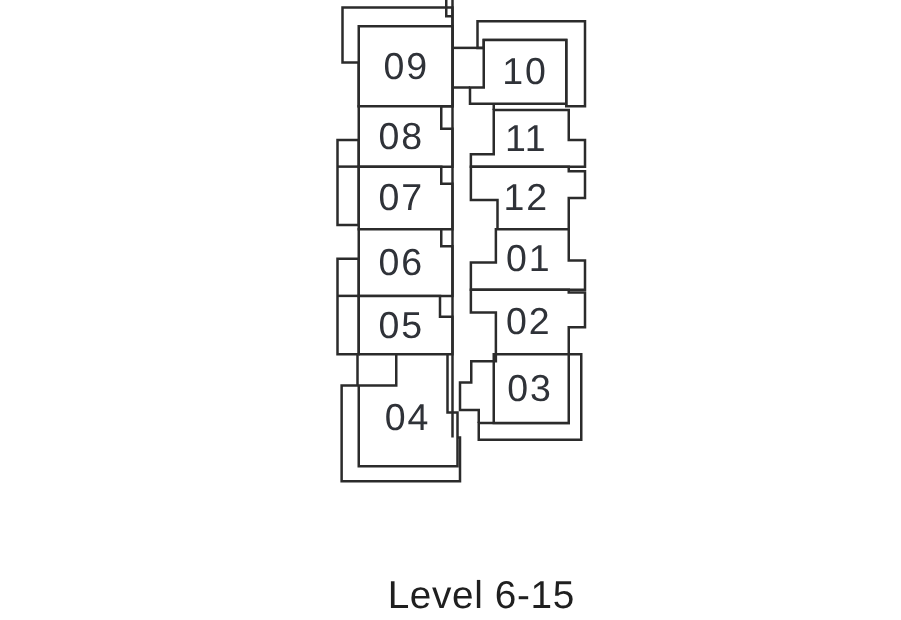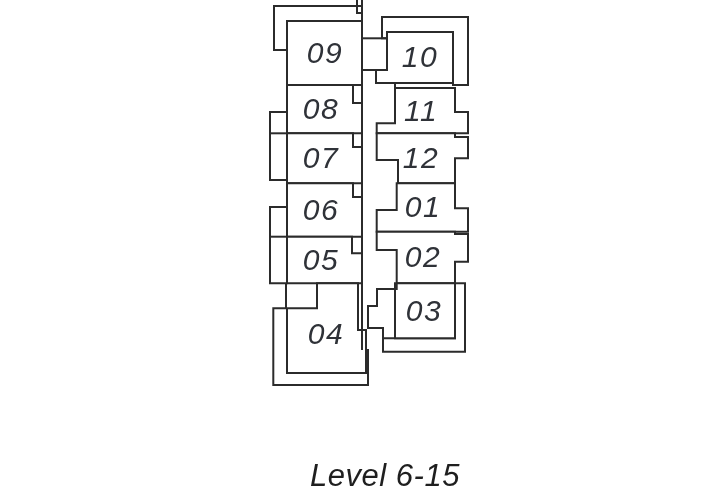--- a/index.html
+++ b/index.html
@@ -7,21 +7,20 @@
     padding: 0;
     background: #ffffff;
   }
   .stage {
     position: relative;
     width: 721px;
     height: 496px;
     background: #ffffff;
     overflow: hidden;
     font-family: "Liberation Sans", sans-serif;
-    font-style: italic;
   }
   svg.plan {
     position: absolute;
     left: 0;
     top: 0;
   }
   .unit-shape {
     fill: #ffffff;
     stroke-linejoin: miter;
   }

